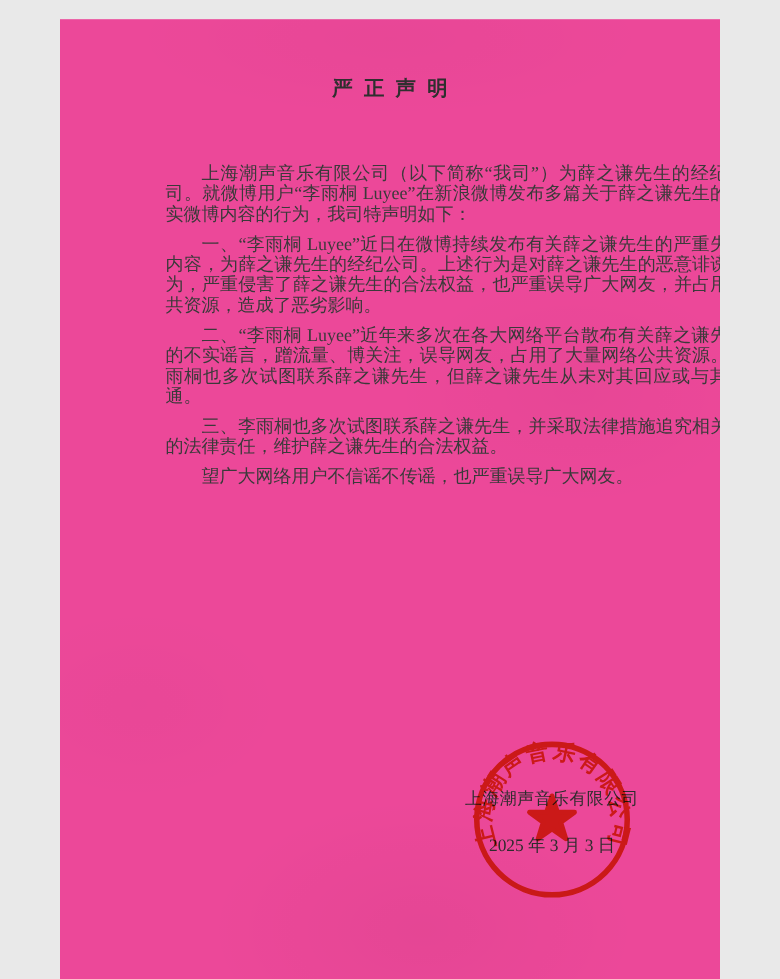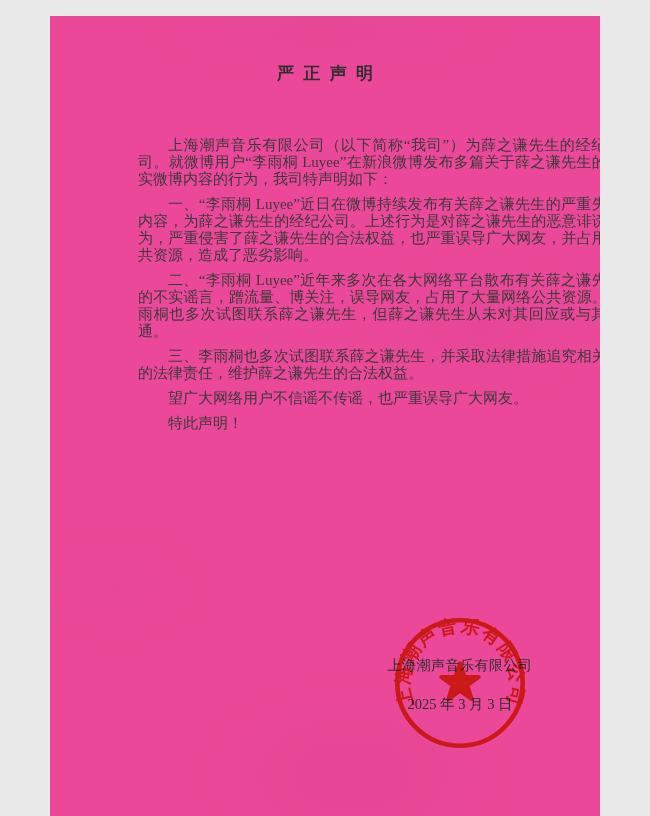--- a/index.html
+++ b/index.html
@@ -81,21 +81,20 @@
 <div class="paper">
 
   <h1 class="doc-title">严正声明</h1>
 
   <div class="doc-body">
     <p>上海潮声音乐有限公司（以下简称“我司”）为薛之谦先生的经纪公司。就微博用户“李雨桐 Luyee”在新浪微博发布多篇关于薛之谦先生的不实微博内容的行为，我司特声明如下：</p>
     <p>一、“李雨桐 Luyee”近日在微博持续发布有关薛之谦先生的严重失实内容，为薛之谦先生的经纪公司。上述行为是对薛之谦先生的恶意诽谤行为，严重侵害了薛之谦先生的合法权益，也严重误导广大网友，并占用公共资源，造成了恶劣影响。</p>
     <p>二、“李雨桐 Luyee”近年来多次在各大网络平台散布有关薛之谦先生的不实谣言，蹭流量、博关注，误导网友，占用了大量网络公共资源。李雨桐也多次试图联系薛之谦先生，但薛之谦先生从未对其回应或与其沟通。</p>
     <p>三、李雨桐也多次试图联系薛之谦先生，并采取法律措施追究相关方的法律责任，维护薛之谦先生的合法权益。</p>
     <p>望广大网络用户不信谣不传谣，也严重误导广大网友。</p>
-    <p>特此声明！</p>
   </div>
 
   <div class="signature-company">上海潮声音乐有限公司</div>
 
   <div class="signature-date">2025 年 3 月 3 日</div>
 
   <svg class="seal" viewBox="0 0 200 200" xmlns="http://www.w3.org/2000/svg">
     <circle cx="100" cy="100" r="95" fill="none" stroke-width="7" stroke="#da4e1b"></circle>
     <polygon points="100,70 106.9,90.4 128.5,90.7 111.2,103.6 117.6,124.3 100,111.8 82.4,124.3 88.8,103.6 71.5,90.7 93.1,90.4" stroke-width="7" stroke-linejoin="round" fill="#da4e1b"></polygon>
     <polygon points="100,70 106.9,90.4 128.5,90.7 111.2,103.6 117.6,124.3 100,111.8 82.4,124.3 88.8,103.6 71.5,90.7 93.1,90.4" fill="none" stroke-width="6" stroke-linejoin="round" stroke="#da4e1b"></polygon>

